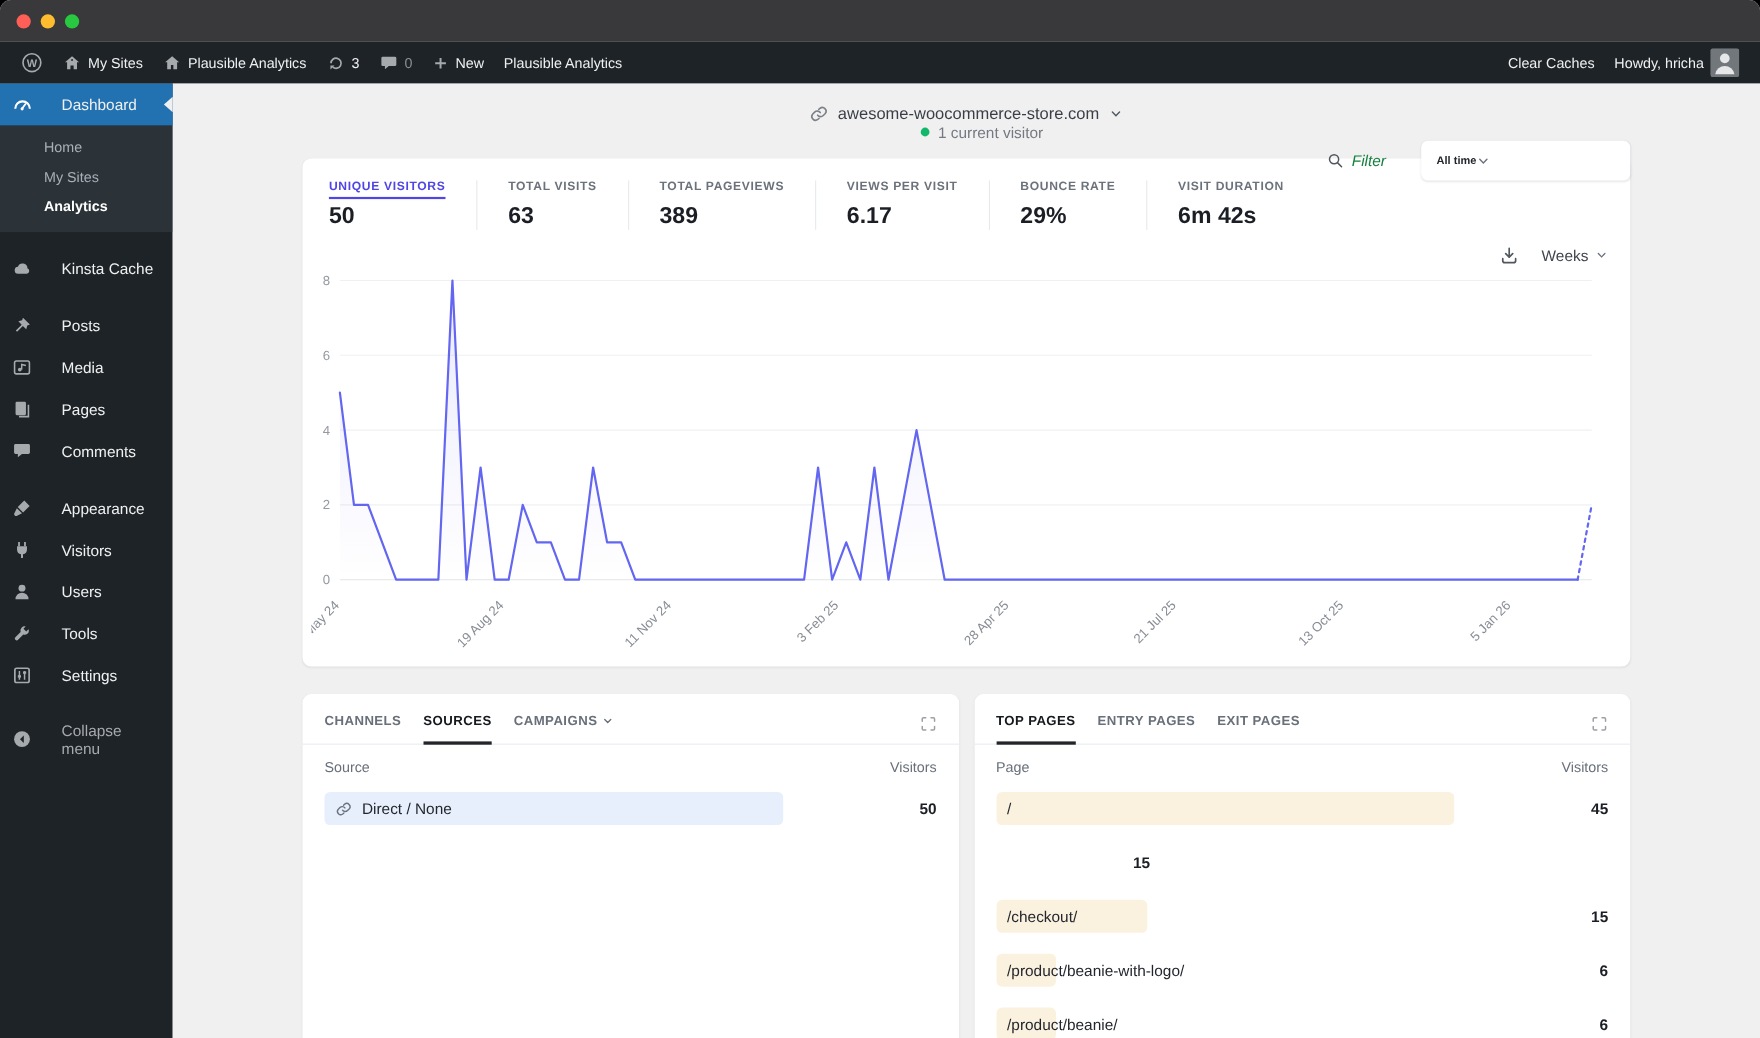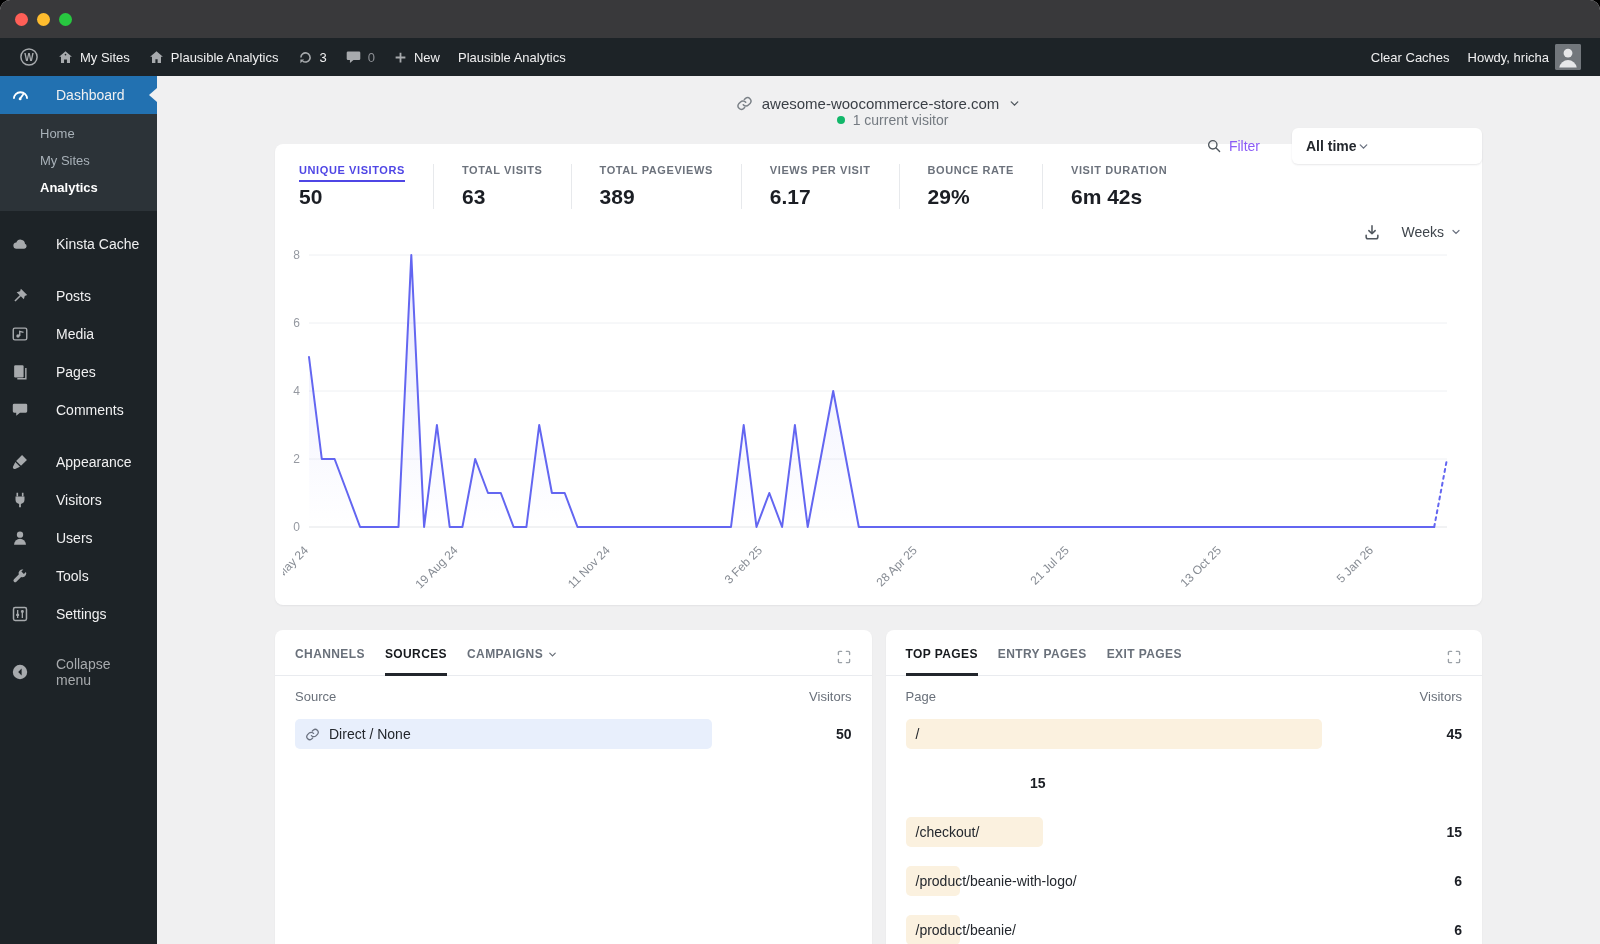--- a/index.html
+++ b/index.html
@@ -35,23 +35,23 @@
   .collapse-item { color:#a7aaad; }
 
   
   .content { flex:1; background:#f0f0f1; padding:19px 118px 0; min-width:0; overflow:hidden; }
   .site-header { display:flex; align-items:center; height:36px; margin-bottom:13px;flex-direction:column; }
   .site-sel { display:flex; align-items:center; gap:9px; color:#3a3f46; font-size:15px; font-weight:500; cursor:pointer; }
   .site-sel svg { color:#7b8187; }
   .cur-visitors { display:flex; align-items:center; gap:8px; margin-left:28px; color:#747a81; font-size:14px; }
   .green-dot { width:8px; height:8px; border-radius:50%; background:#12b76a; display:inline-block; }
   .hdr-right { margin-left:auto; display:flex; align-items:center; gap:32px; }
-  .filter-btn { display:flex; align-items:center; gap:7px; color:#8b5cf6; font-size:14px; cursor:pointer; }
+  .filter-btn { display:flex; align-items:center; gap:7px; color:#15803d; font-size:14px; cursor:pointer;font-style:italic; }
   .filter-btn svg { color:#50575e; }
-  .period-select { width:190px; height:36px; background:#fff; border-radius:6px; box-shadow:0 1px 2px rgba(16,24,40,.1); display:flex; align-items:center; padding:0 12px 0 14px; font-size:14px; font-weight:bold; color:#23272d; cursor:pointer; }
+  .period-select { width:190px; height:36px; background:#fff; border-radius:6px; box-shadow:0 1px 2px rgba(16,24,40,.1); display:flex; align-items:center; padding:0 12px 0 14px; font-size:10px; font-weight:bold; color:#23272d; cursor:pointer; }
   .period-select svg { margin-left:auto; color:#6b7280; }
 
   .card { background:#fff; border-radius:8px; box-shadow:0 1px 2px rgba(16,24,40,.06); }
   .main-card { padding:0 0 6px; }
 
   
   .stats-row { display:flex; padding:20px 24px 10px; }
   .stat { padding-right:28px; margin-right:28px; border-right:1px solid #e7e9ec; }
   .stat:last-child { border-right:none; }
   .stat-label { font-size:11px; font-weight:bold; letter-spacing:.6px; color:#6c727c; white-space:nowrap; }

